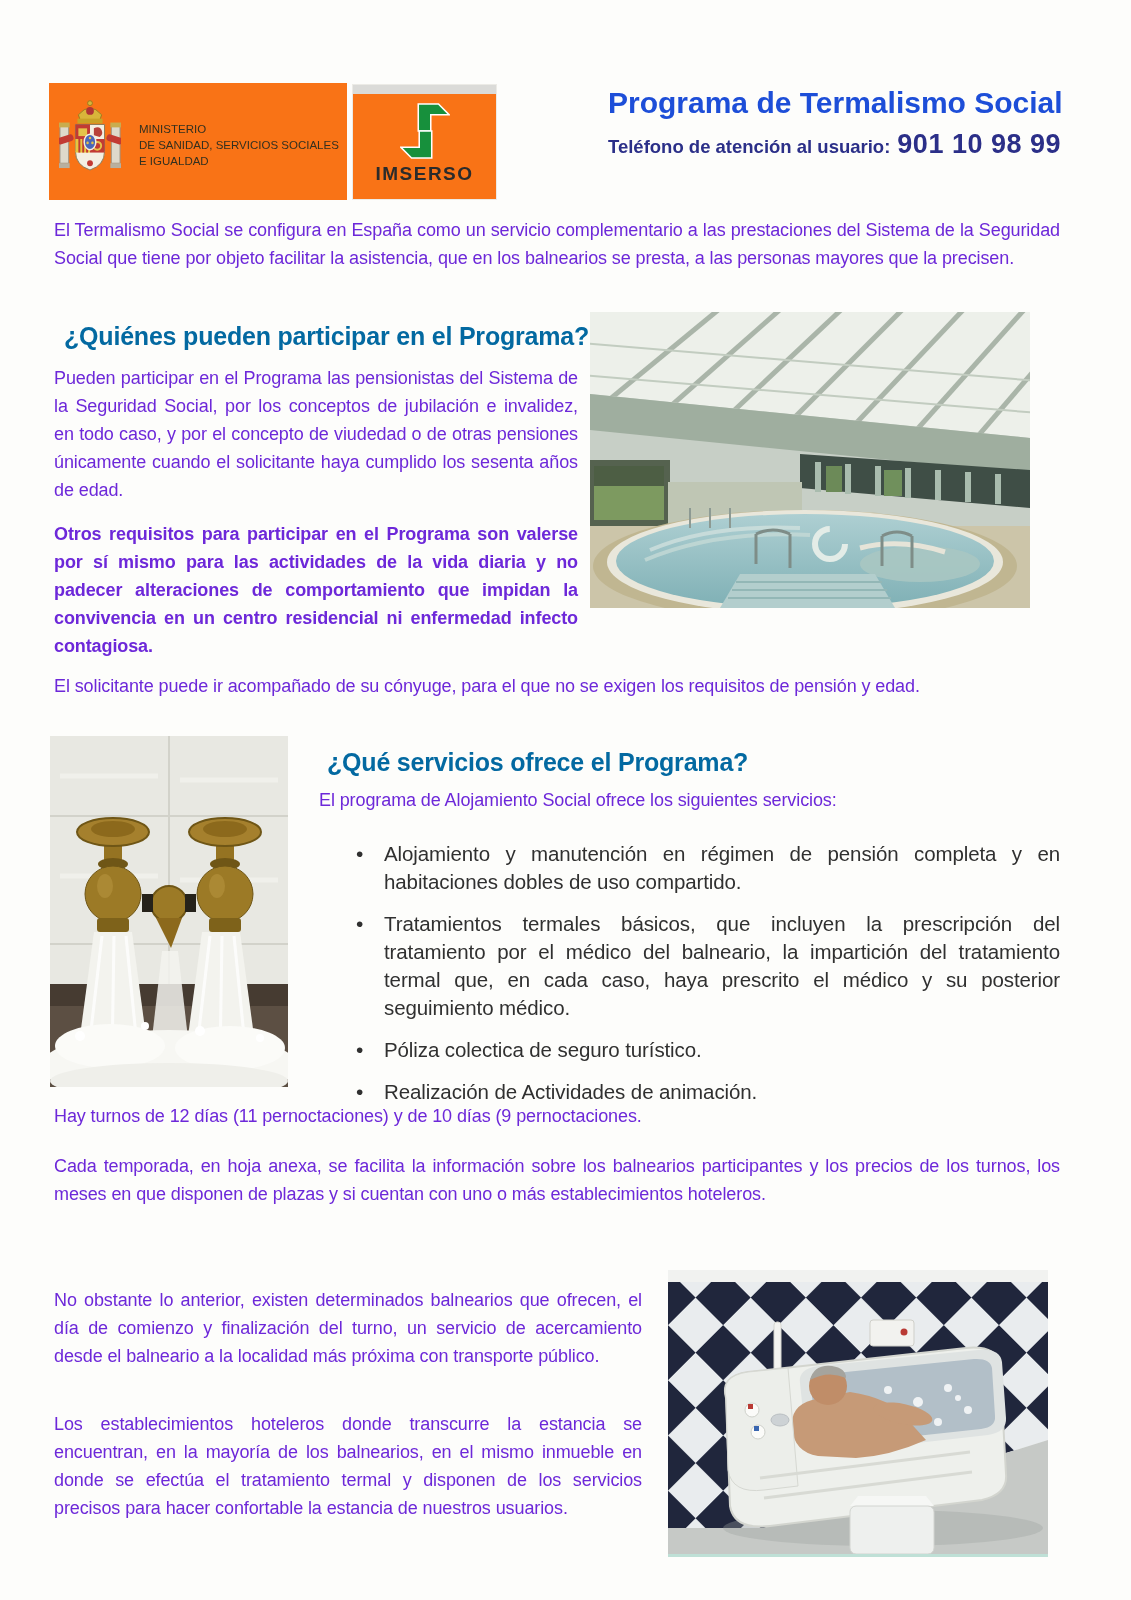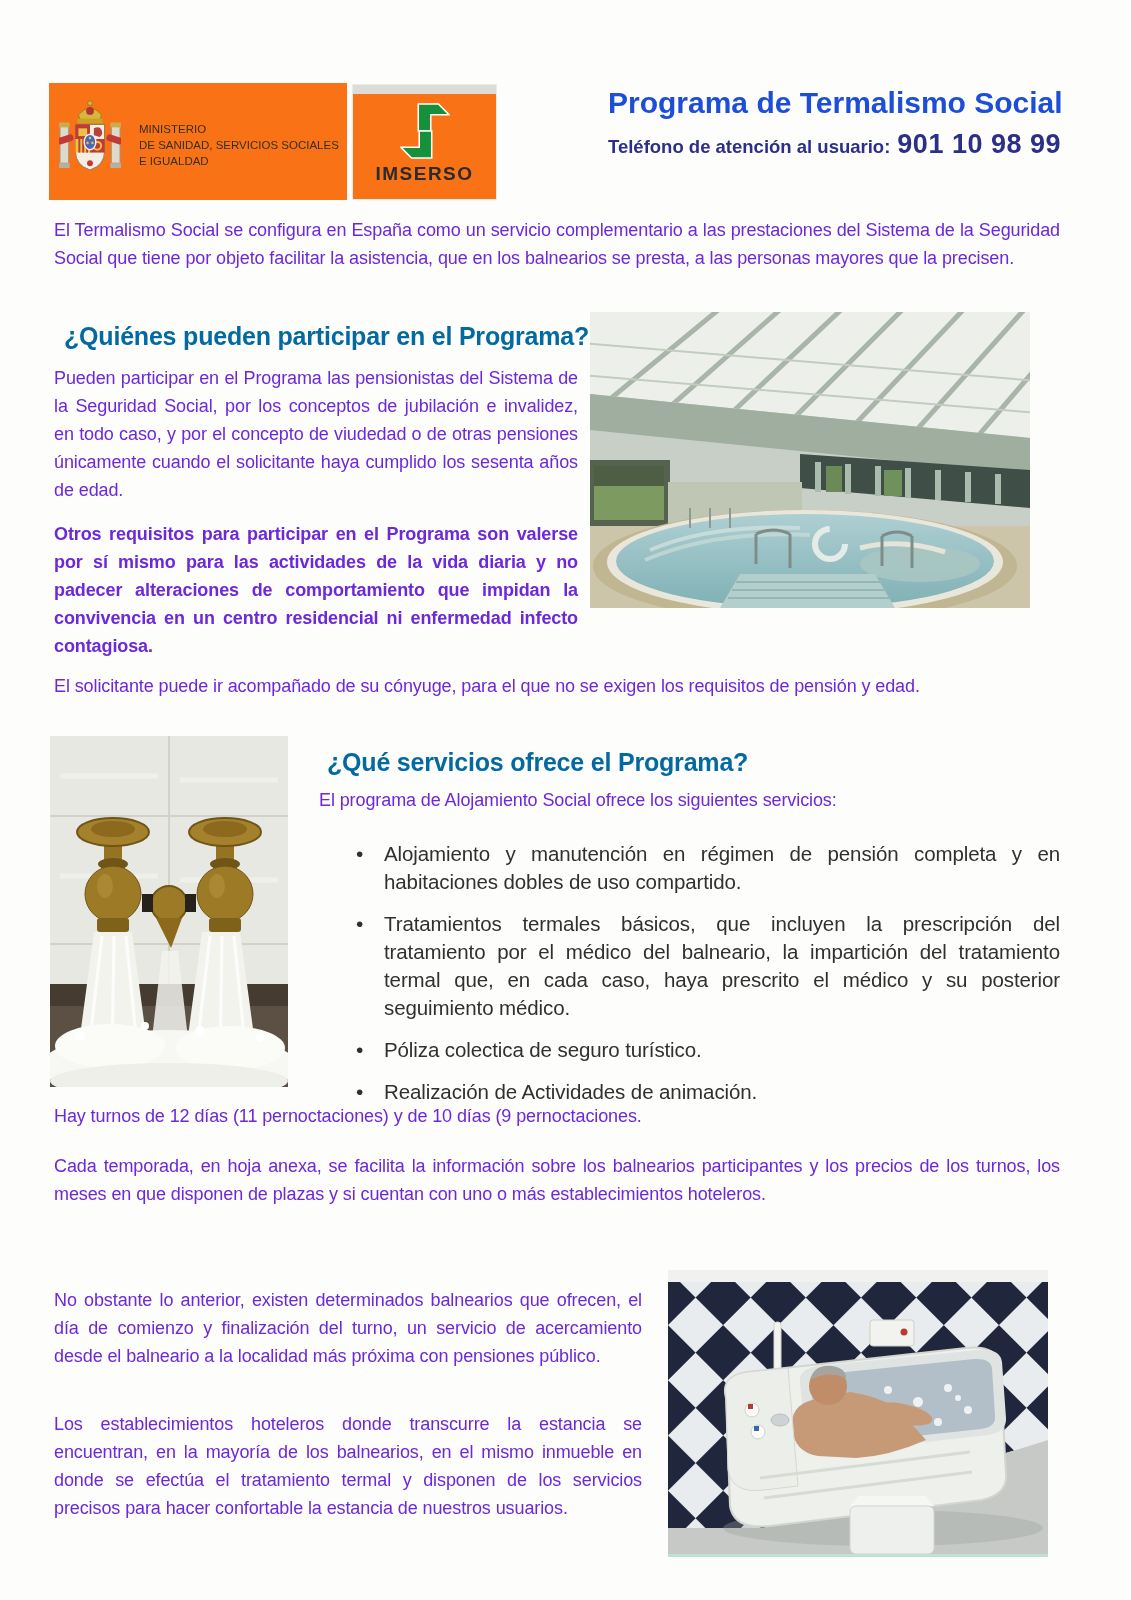--- a/index.html
+++ b/index.html
@@ -276,21 +276,21 @@
     <li>Tratamientos termales básicos, que incluyen la prescripción del tratamiento por el médico del balneario, la impartición del tratamiento termal que, en cada caso, haya prescrito el médico y su posterior seguimiento médico.</li>
     <li>Póliza colectica de seguro turístico.</li>
     <li>Realización de Actividades de animación.</li>
   </ul>
 
   <p class="abs body-text nojust" style="left:50px; top:1098px; width:1006px;">Hay turnos de 12 días (11 pernoctaciones) y de 10 días (9 pernoctaciones.</p>
 
   <p class="abs body-text" style="left:50px; top:1148px; width:1006px;">Cada temporada, en hoja anexa, se facilita la información sobre los balnearios participantes y los precios de los turnos, los meses en que disponen de plazas y si cuentan con uno o más establecimientos hoteleros.</p>
 
 
-  <p class="abs body-text" style="left:50px; top:1282px; width:588px;">No obstante lo anterior, existen determinados balnearios que ofrecen, el día de comienzo y finalización del turno, un servicio de acercamiento desde el balneario a la localidad más próxima con pensiones público.</p>
+  <p class="abs body-text" style="left:50px; top:1282px; width:588px;">No obstante lo anterior, existen determinados balnearios que ofrecen, el día de comienzo y finalización del turno, un servicio de acercamiento desde el balneario a la localidad más próxima con transporte público.</p>
 
   <p class="abs body-text" style="left:50px; top:1406px; width:588px;">Los establecimientos hoteleros donde transcurre la estancia se encuentran, en la mayoría de los balnearios, en el mismo inmueble en donde se efectúa el tratamiento termal y disponen de los servicios precisos para hacer confortable la estancia de nuestros usuarios.</p>
 
   <figure class="abs fig-bathtub">
     <svg width="380" height="287" viewBox="0 0 380 287" aria-hidden="true">
       <defs>
         <pattern id="diam" width="78" height="78" patternUnits="userSpaceOnUse" patternTransform="rotate(45 0 0)">
           <rect width="78" height="78" fill="#e9ecee"></rect>
           <rect width="39" height="39" fill="#20263c"></rect>
           <rect x="39" y="39" width="39" height="39" fill="#20263c"></rect>

